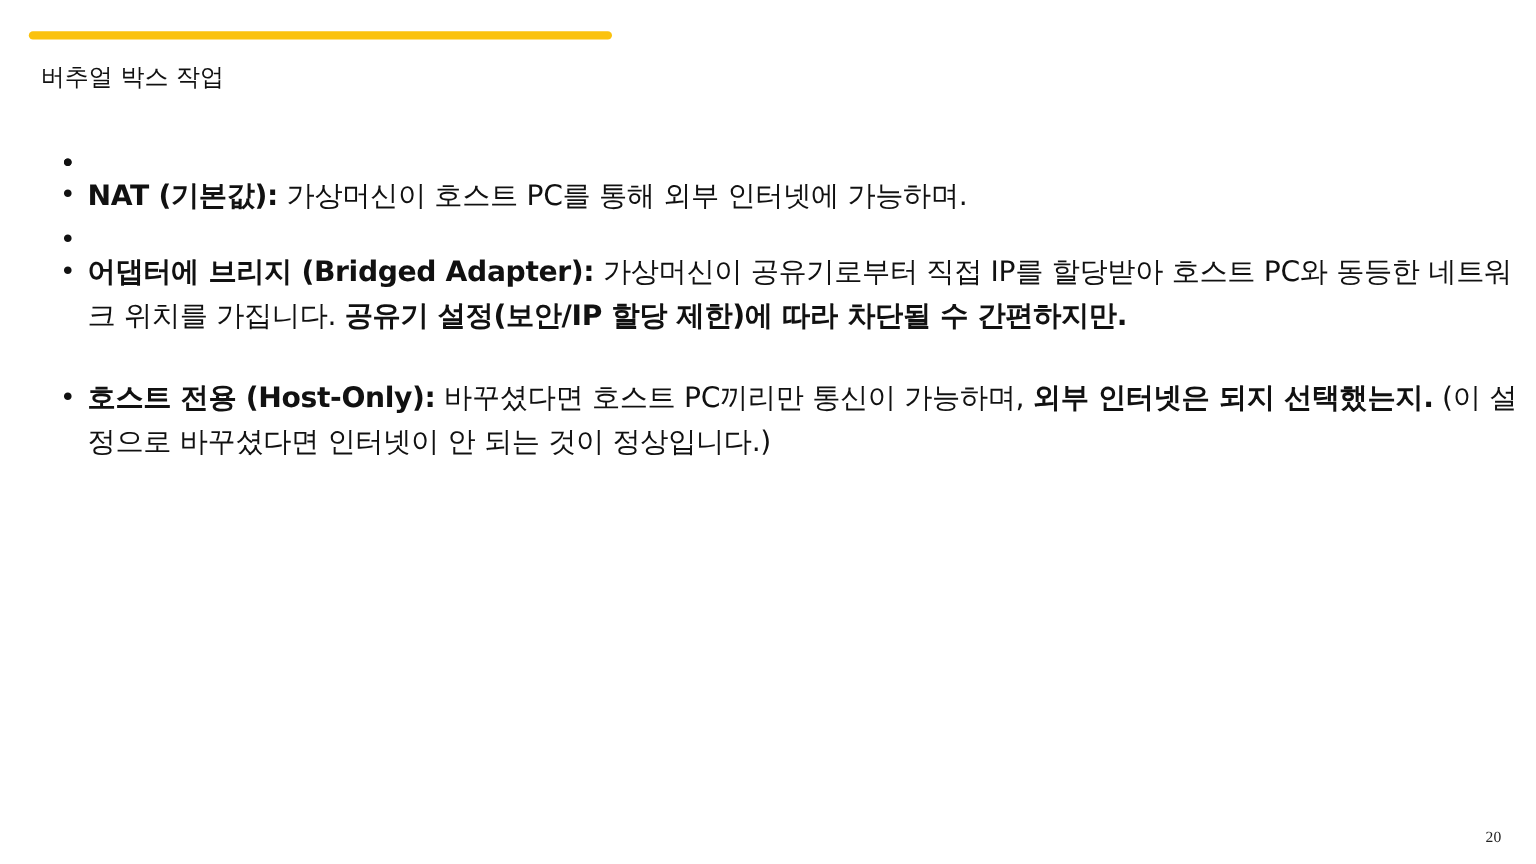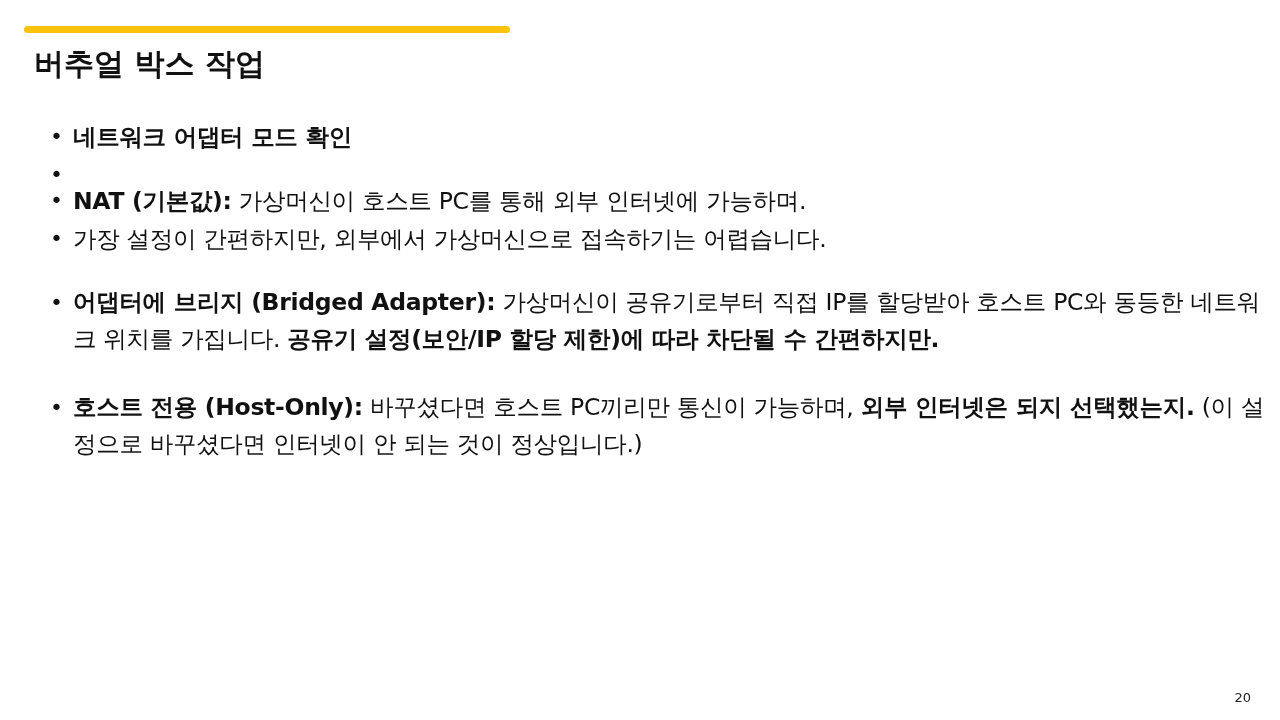--- a/index.html
+++ b/index.html
@@ -6,62 +6,60 @@
   body {
     width: 1280px; height: 720px; background: #ffffff; position: relative; overflow: hidden;
     font-family: "DejaVu Sans", "Liberation Sans", sans-serif; color: #111111;
   }
   .accent-bar {
     position: absolute; left: 24px; top: 26px; width: 486px; height: 7px;
     border-radius: 4px; background: #FBC20E;
   }
   .title {
     position: absolute; left: 34px; top: 42px; margin: 0;
-    font-size: 30px; font-weight: bold; letter-spacing: 0px; line-height: 44px;
+    font-size: 20px; font-weight: normal; letter-spacing: 0px; line-height: 44px;
   }
   .content { position: absolute; left: 46px; top: 118px; width: 1220px; }
   .item {
     position: relative; padding-left: 27px; font-size: 23.5px; line-height: 38px;
     letter-spacing: -0.3px;
   }
   .item.wrap { line-height: 37px; }
   .item .dot {
     position: absolute; left: 4px; top: 0; font-size: 22px;
   }
   .gap { height: 26px; }
   .gap-big { height: 31px; }
   b { font-weight: bold; }
   .page-num {
-    position: absolute; right: 29px; top: 690px; font-size: 13px; color: #222222;
+    position: absolute; right: 29px; top: 690px; font-size: 13px; color: #222222; font-family: Liberation Serif, serif;
   }
 </style>
 </head>
 <body>
 
 <div class="accent-bar"></div>
 <h1 class="title">버추얼 박스 작업</h1>
 
 <div class="content">
   <div class="item">
     <span class="dot">•</span>
-    <b>네트워크 어댑터 모드 확인</b>
   </div>
   <div class="item">
     <span class="dot">•</span>
   </div>
 
   <div class="gap"></div>
 
   <div class="item">
     <span class="dot">•</span>
     <b>NAT (기본값):</b><span> 가상머신이 호스트 PC를 통해 외부 인터넷에 가능하며.</span>
   </div>
   <div class="item">
     <span class="dot">•</span>
-    <span>가장 설정이 간편하지만, 외부에서 가상머신으로 접속하기는 어렵습니다.</span>
   </div>
 
   <div class="gap"></div>
 
   <div class="item wrap">
     <span class="dot">•</span>
     <b>어댑터에 브리지 (Bridged Adapter):</b><span> 가상머신이 공유기로부터 직접 IP를 할당받아 호스트 PC와 동등한 네트워크 위치를 가집니다. </span><b>공유기 설정(보안/IP 할당 제한)에 따라 차단될 수 간편하지만.</b>
   </div>
 
   <div class="gap-big"></div>

